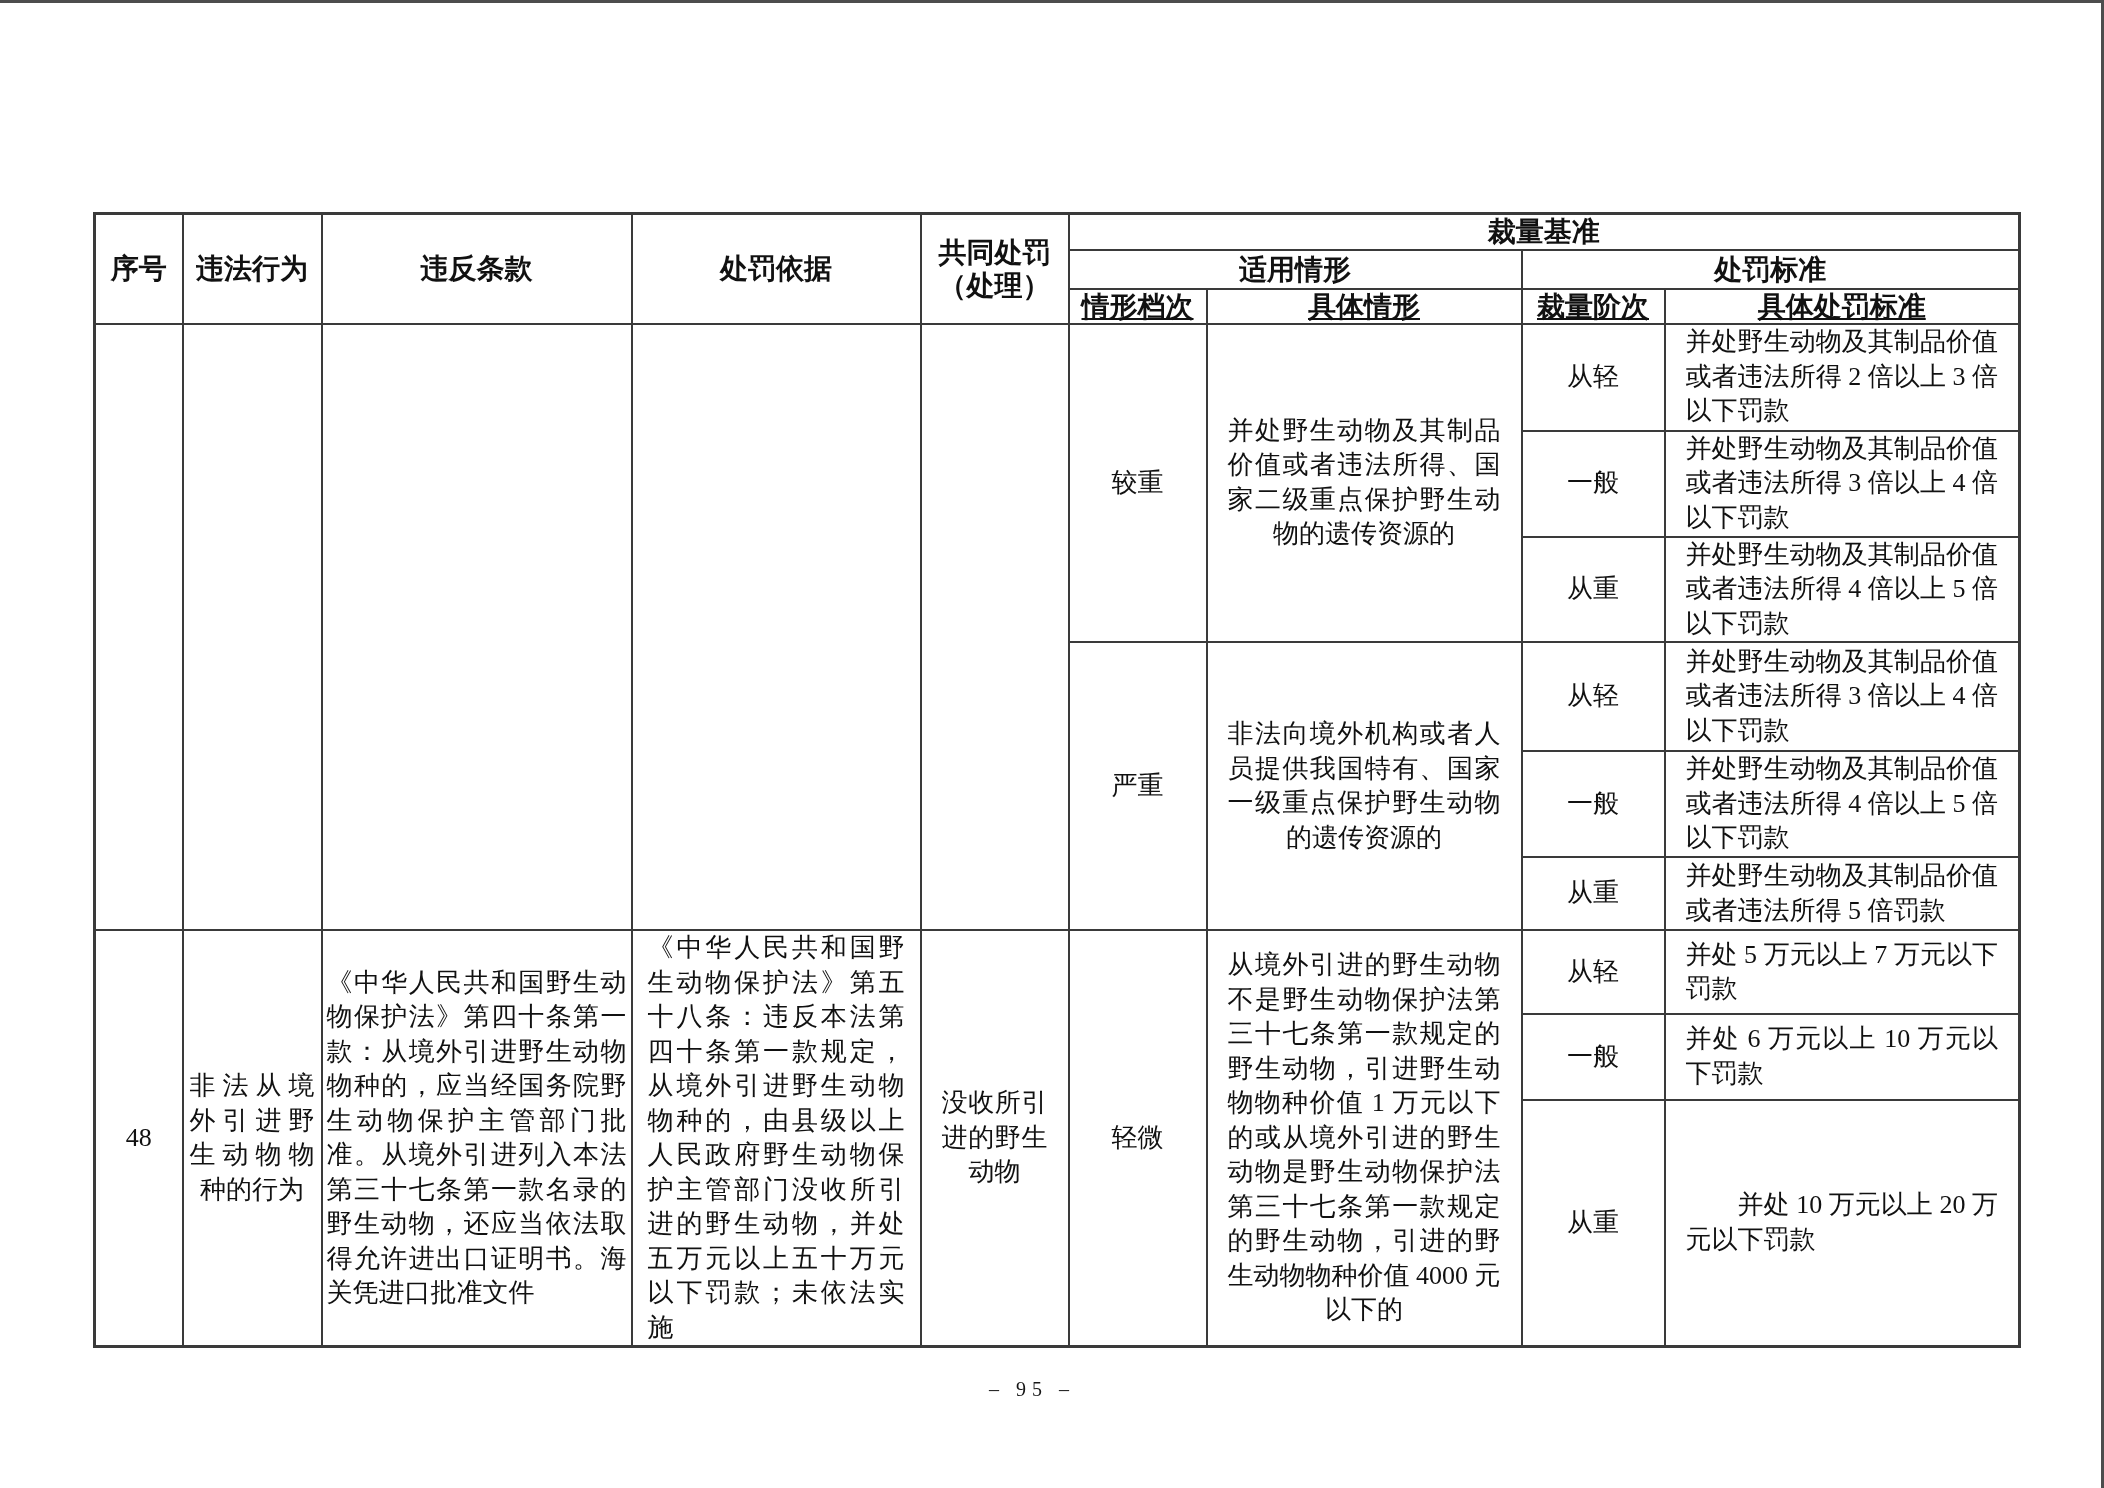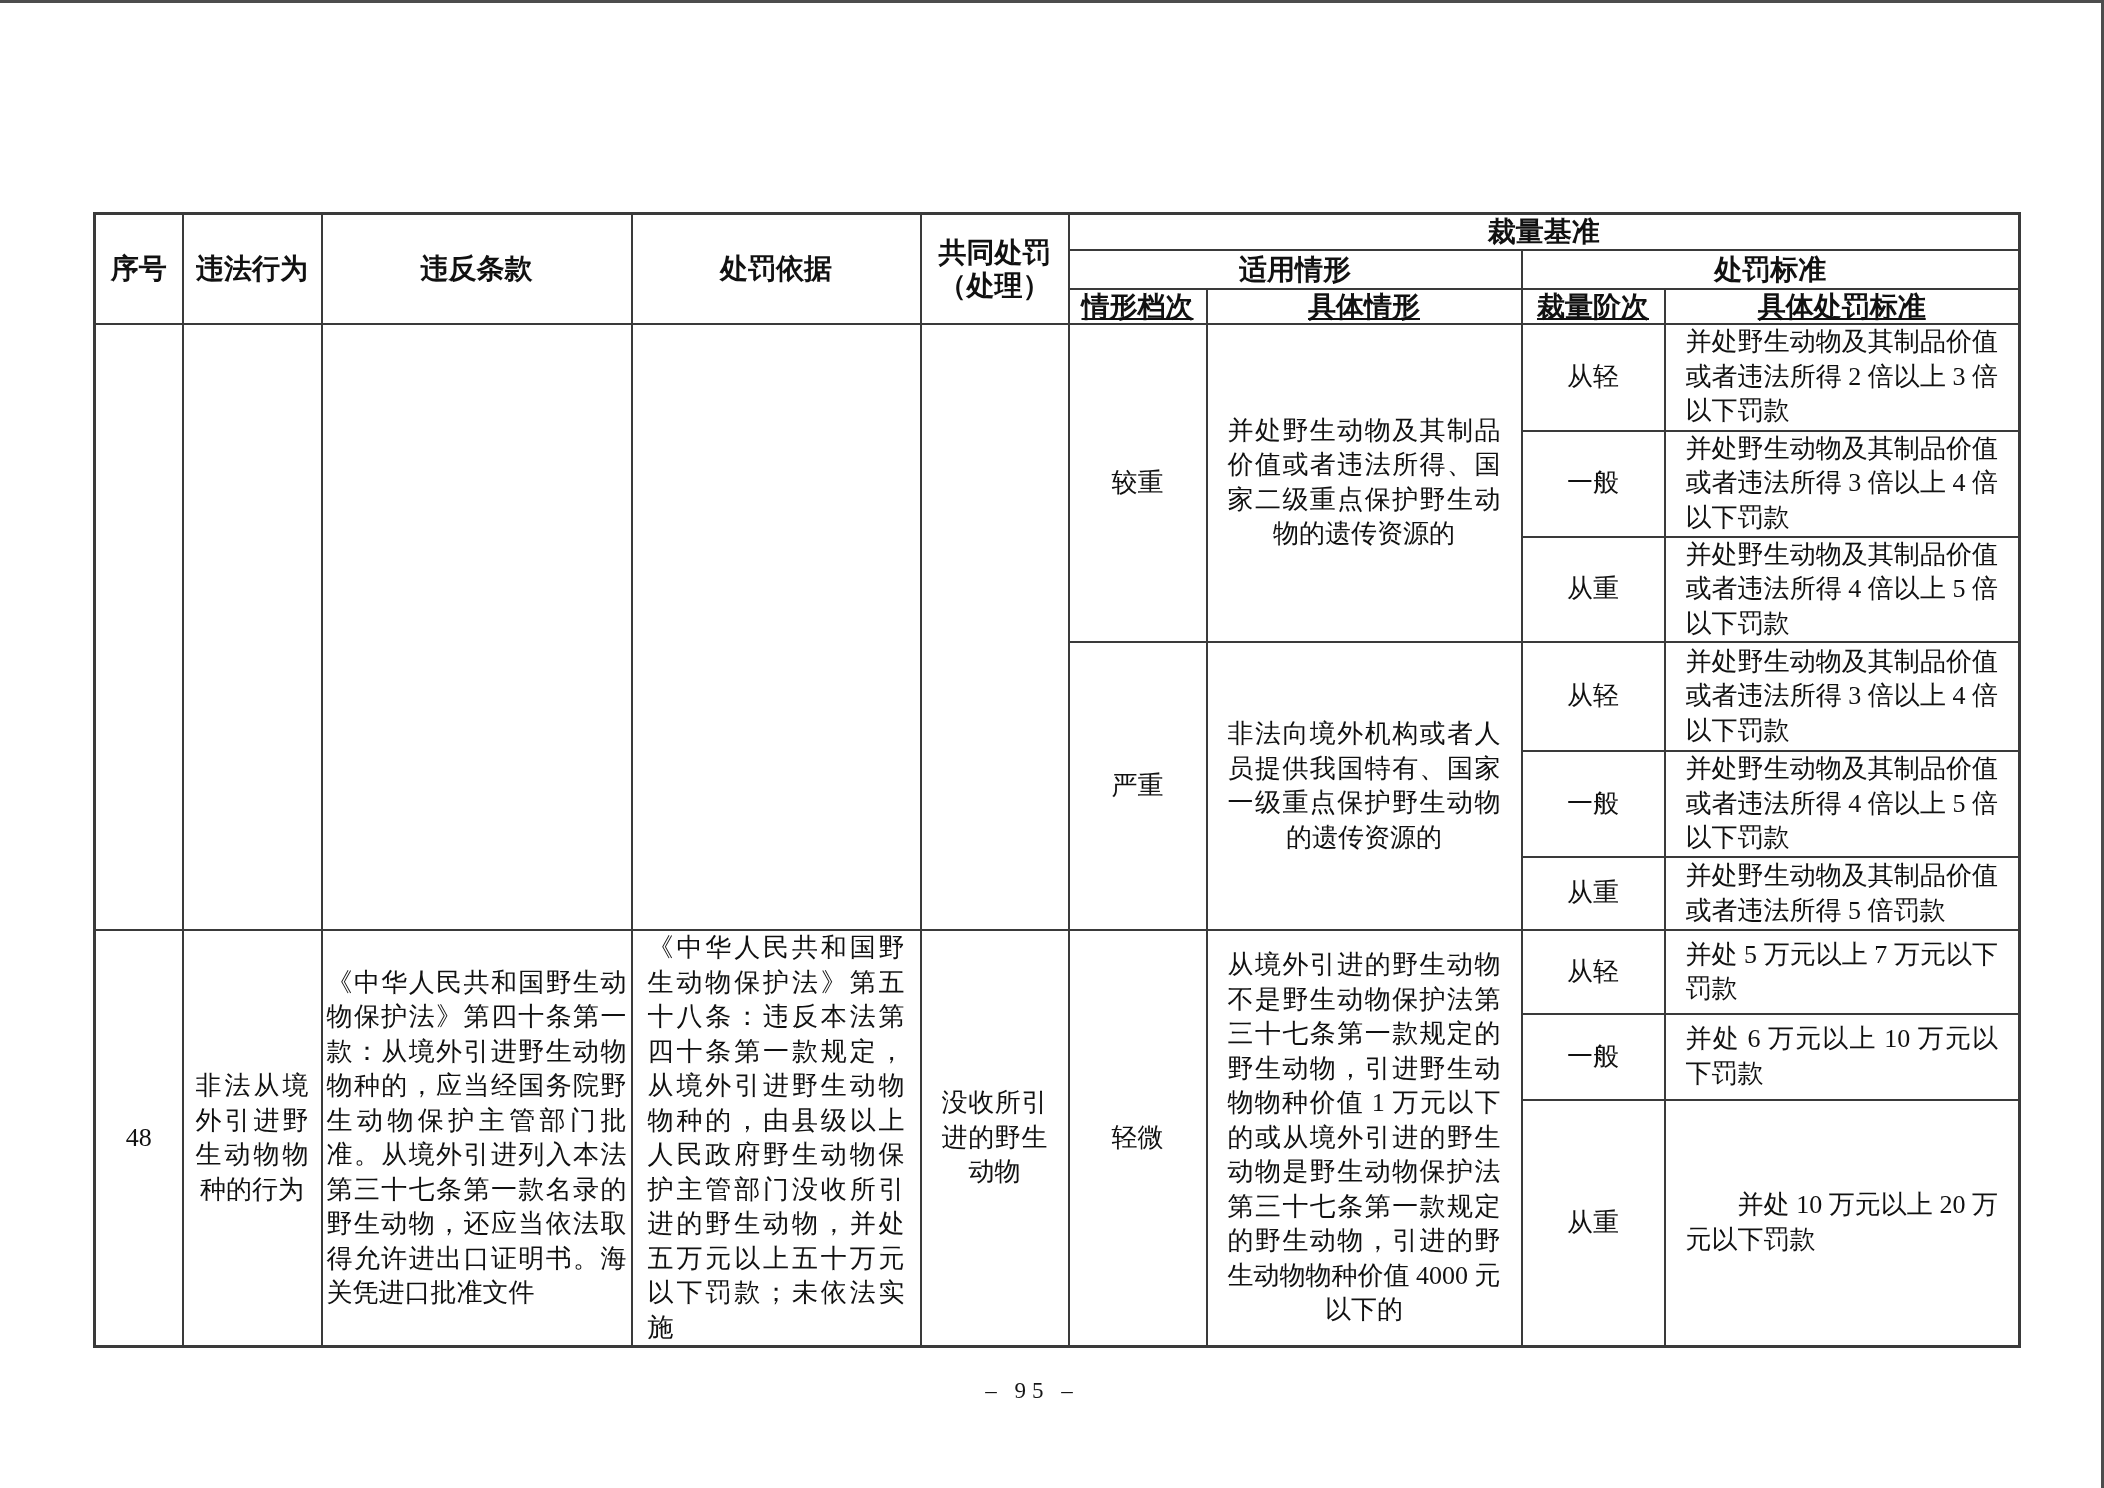--- a/index.html
+++ b/index.html
@@ -27,31 +27,31 @@
   .law-table th {
     font-size:28px; font-weight:bold; text-align:center; padding:0 4px;
     line-height:33px;
   }
   .law-table thead tr.h3 th { border-bottom:1px solid #14b8a6;text-decoration:underline; }
   th.two-line { white-space:pre-line; }
 
   td.c  { text-align:center; padding:0 6px; }
   td.j  { text-align:justify; text-justify:inter-character;border-radius:27px; }
   td.jc { text-align:justify; text-justify:inter-character; text-align-last:center; }
-  td.p-behavior { padding:0 12px; }
+  td.p-behavior { padding:0 6px; }
   td.p-clause   { padding:0 4px; }
   td.p-basis    { padding:0 15px; }
   td.p-joint    { padding:0 20px;margin-left:40px; }
   td.p-situ     { padding:0 20px; }
   td.p-std      { padding:0 20px; }
   td.indent     { text-indent:2em; }
 
   .page-number {
     position:absolute; left:0; top:1378px; width:2064px;
-    text-align:center; font-size:23px; color:#161616; letter-spacing:6px;
+    text-align:center; font-size:20px; color:#161616; letter-spacing:6px;
   }
 </style>
 </head>
 <body>
 
 <div class="page-edge-top"></div>
 <div class="page-edge-right"></div>
 
 <table class="law-table">
   <colgroup>

